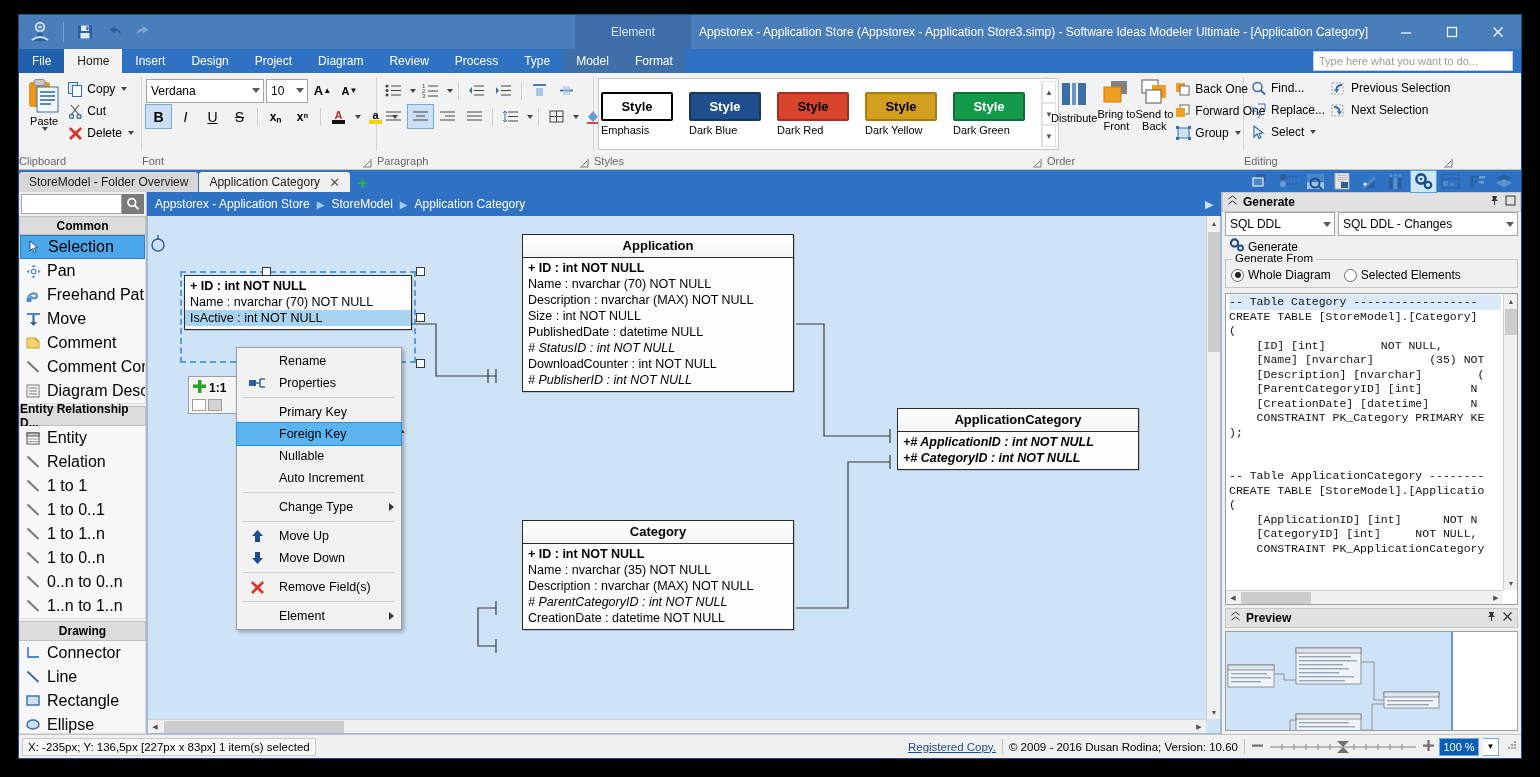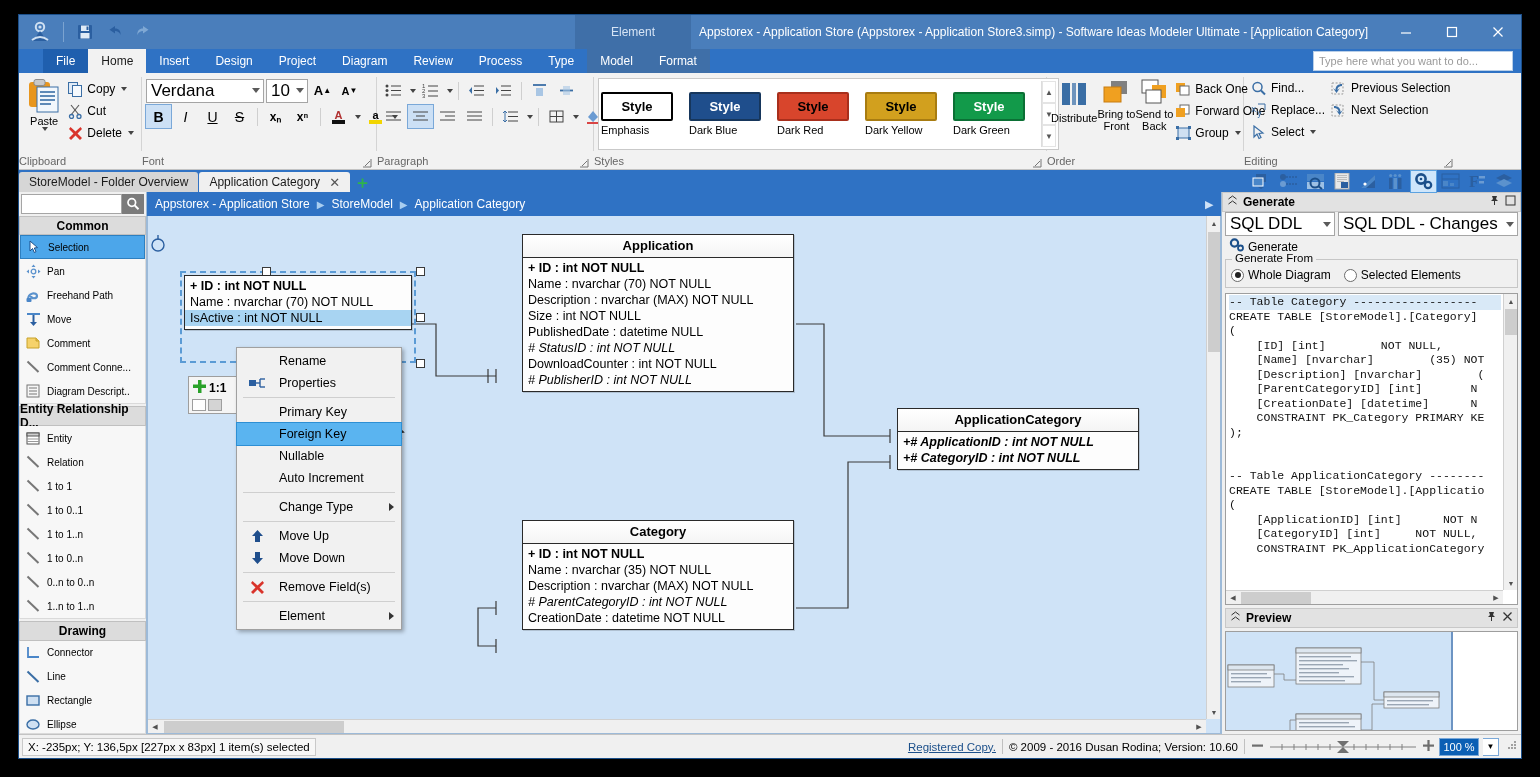--- a/index.html
+++ b/index.html
@@ -37,21 +37,20 @@
     position:absolute; left:680px; top:0; height:34px; line-height:34px;
     color:#ffffff; font-size:12px; white-space:nowrap;
   }
   .wincontrols { position:absolute; right:0; top:0; height:34px; display:flex; }
   .wc { width:46px; height:34px; display:flex; align-items:center; justify-content:center; color:#fff; cursor:pointer; }
 
   
   .ribbon-tabs {
     height:24px; background:#2f72c4; display:flex; align-items:flex-start; flex:0 0 24px;
     position:relative;
-    padding-left:24px;
   }
   .rtab {
     height:24px; padding:0 13px; color:#fff; font-size:12px;
     display:flex; align-items:center; cursor:pointer; white-space:nowrap;
   }
   .rtab.file { background:#1f5fae; }
   .rtab.active { background:#f2f2f2; color:#1a1a1a; }
   .rtab.model-group { background:#3f6fa8; }
   .tellme {
     position:absolute; right:8px; top:2px; width:200px; height:20px;
@@ -74,21 +73,21 @@
   }
 
   
   .paste-btn { width:46px; display:flex; flex-direction:column; align-items:center; cursor:pointer; padding-top:2px; }
   .paste-lbl { font-size:11px; margin-top:1px; }
   .mini-btn { display:flex; align-items:center; gap:4px; height:22px; padding:0 3px; font-size:12px; cursor:pointer; white-space:nowrap; }
   .caret { width:0;height:0;border-left:3px solid transparent;border-right:3px solid transparent;border-top:4px solid #444; margin-left:2px; }
 
   
   .fontrow { display:flex; align-items:center; gap:2px; height:23px; }
-  .combo { height:24px; background:#fff; border:1px solid #a5a5a5; display:flex; align-items:center; font-size:17px; padding-left:4px; position:relative; cursor:pointer; }
+  .combo { height:24px; background:#fff; border:1px solid #a5a5a5; display:flex; align-items:center; font-size:12px; padding-left:4px; position:relative; cursor:pointer; }
   .combo .arr { position:absolute; right:3px; width:0;height:0;border-left:4px solid transparent;border-right:4px solid transparent;border-top:5px solid #5a5a5a; }
   .tb { width:25px; height:23px; display:flex; align-items:center; justify-content:center; font-size:14px; cursor:pointer; }
   .tb.on { background:#cce0f5; outline:1px solid #7aa8d8; }
   .vsep { width:1px; height:18px; background:#cfcfcf; margin:0 3px; }
 
   
   .stylebox { border:1px solid #c9c9c9; background:#fff; height:72px; display:flex; align-items:center; padding:3px 2px; }
   .styleitem { width:88px; display:flex; flex-direction:column; align-items:flex-start; cursor:pointer; }
   .stylechip {
     width:72px; height:29px; display:flex; align-items:center; justify-content:center;
@@ -120,21 +119,21 @@
   .mainrow { flex:1; display:flex; min-height:0; background:#f0f0f0; }
 
   
   .toolbox { width:128px; background:#f0f0f0; border-right:1px solid #9dbad8; display:flex; flex-direction:column; }
   .tb-search { height:24px; display:flex; padding:2px 2px 2px 2px; }
   .tb-search input { flex:1; height:20px; border:1px solid #a5a5a5; font-size:12px; padding:0 3px; min-width:0; }
   .tb-search .sbtn { width:22px; height:20px; background:#7b7b7b; display:flex; align-items:center; justify-content:center; cursor:pointer; }
   .tb-cat { height:20px; background:#dcdcdc; border:1px solid #c0c0c0; font-weight:bold; font-size:12px;
             display:flex; align-items:center; justify-content:center; }
   .tb-list { background:#f7f7f7; border:1px solid #dadada; border-top:none; }
-  .tb-item { height:24px; display:flex; align-items:center; gap:5px; padding-left:4px; font-size:10px; cursor:pointer; white-space:nowrap; overflow:hidden; }
+  .tb-item { height:24px; display:flex; align-items:center; gap:5px; padding-left:4px; font-size:16px; cursor:pointer; white-space:nowrap; overflow:hidden; }
   .tb-item.sel { background:#4ca6ea; border:1px solid #2d7fc0; color:#000; }
   .tb-ico { width:18px; height:16px; flex:0 0 18px; display:flex; align-items:center; justify-content:center; }
 
   
   .canvaswrap { flex:1; display:flex; flex-direction:column; min-width:0; position:relative; }
   .breadcrumb { height:24px; background:#2f72c4; display:flex; align-items:center; padding-left:8px; color:#fff; font-size:12px; gap:7px; }
   .bc-arrow { color:#a8cdf0; font-size:10px; }
   .bc-right { margin-left:auto; width:16px; color:#cfe2f7; font-size:11px; }
   .canvas { flex:1; background:#cfe3f7; position:relative; overflow:hidden; border:1px solid #9dbad8; border-top:none; }
   .canvas-vscroll { position:absolute; right:0; top:0; bottom:14px; width:14px; background:#f0f0f0; border-left:1px solid #d0d0d0; }

